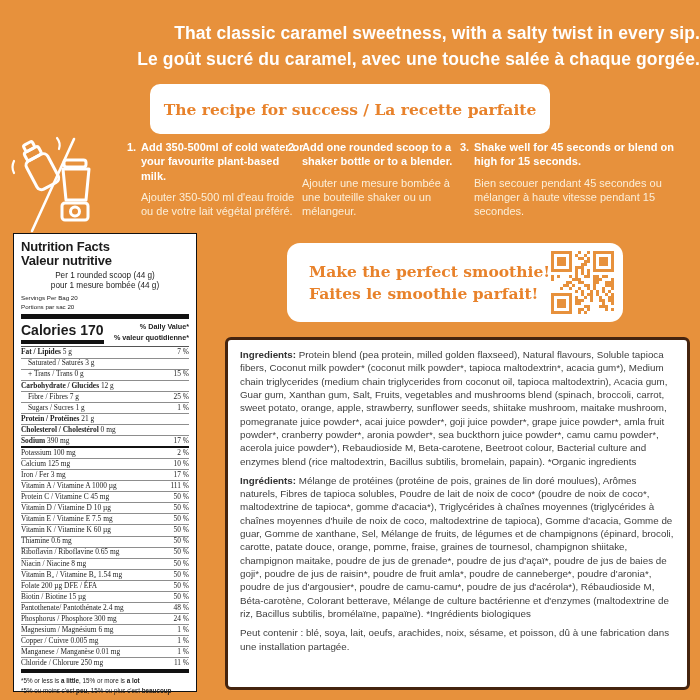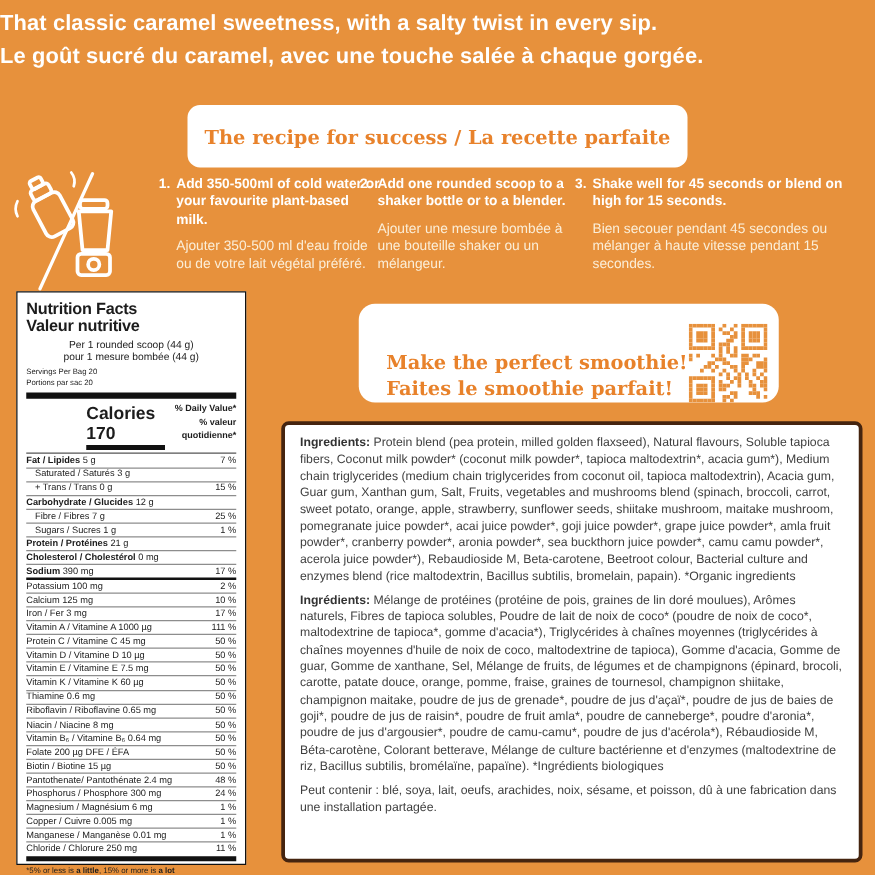--- a/index.html
+++ b/index.html
@@ -7,21 +7,21 @@
     --accent:#E8822B;
     --panel-border:#45240F;
     --fr-text:#FBEED8;
   }
   html,body{margin:0;padding:0;background:#fff;}
   .page{
     position:relative;width:700px;height:700px;background:var(--bg);
     font-family:"Liberation Sans","DejaVu Sans",sans-serif;overflow:hidden;
   }
   
-  .banner{position:absolute;top:8px;left:0;width:100%;text-align:left;color:#fff;}
+  .banner{position:absolute;top:23px;left:0;width:100%;text-align:right;color:#fff;}
   .banner .l1,.banner .l2{font-size:17.5px;font-weight:700;letter-spacing:.1px;}
   .banner .l2{margin-top:5px;}
   
   .pill{
     position:absolute;left:150px;top:84px;width:400px;height:50px;background:#fff;
     border-radius:10px;display:flex;align-items:center;justify-content:center;
   }
   .pill .t{
     font-family:"DejaVu Serif",serif;font-weight:700;font-size:15.5px;
     color:var(--accent);white-space:nowrap;
@@ -39,38 +39,38 @@
   
   .nutrition{
     position:absolute;left:13px;top:233px;width:184px;height:459px;background:#fff;
     border:1.5px solid #111;box-sizing:border-box;padding:6px 7px 4px;color:#1c1c1c;
   }
   .nf-title{font-size:13px;font-weight:700;line-height:1.07;letter-spacing:-.2px;}
   .nf-serving{font-size:8.2px;margin-top:3px;line-height:1.3;text-align:center;}
   .nf-tiny{font-size:6.2px;margin-top:2px;line-height:1.4;}
   .nf-bar{height:5px;background:#111;margin-top:3px;}
   .nf-cal-row{display:flex;justify-content:space-between;align-items:flex-start;margin-top:3px;}
-  .nf-cal{font-size:14px;font-weight:700;border-bottom:4px solid #111;padding-bottom:2px;margin-left:48px;}
+  .nf-cal{font-size:14px;font-weight:700;border-bottom:4px solid #111;padding-bottom:2px;}
   .nf-dvh{text-align:right;font-size:7.2px;font-weight:700;line-height:1.4;}
   .nf-rows{margin-top:2px;}
   .nf-row{
     display:flex;justify-content:space-between;border-top:1px solid #8d8d8d;
-    padding:.9px 0;font-size:7.4px;line-height:1.12;
+    padding:.9px 0;font-size:7.4px;line-height:1.12;font-family:Liberation Serif, serif;
   }
   .nf-row:first-child{border-top:1px solid #555;}
   .nf-row.thick{border-top:2.5px solid #111;}
   .nf-row.indent{padding-left:7px;}
   .nf-row.bold .nm-name{font-weight:700;}
   .nf-row .dv{padding-left:4px;flex:none;}
   .nf-foot{border-top:4px solid #111;margin-top:1px;padding-top:3px;font-size:6.3px;line-height:1.5;}
   .nf-foot b{font-weight:700;}
   
   .smoothie{
     position:absolute;left:287px;top:243px;width:336px;height:79px;background:#fff;
-    border-radius:13px;display:flex;align-items:flex-end;box-sizing:border-box;
+    border-radius:13px;display:flex;align-items:center;box-sizing:border-box;
     padding:0 9px 0 22px;
   }
   .smoothie .txt{
     flex:1;font-family:"DejaVu Serif",serif;font-weight:700;color:var(--accent);
     font-size:15.5px;line-height:1.4;
   }
   .smoothie .qr{width:63px;height:63px;flex:none;}
   
   .ingredients{
     position:absolute;left:225px;top:337px;width:465px;height:353px;background:#fff;
@@ -251,21 +251,21 @@
     <span class="nm"><span class="nm-name">Riboflavin / Riboflavine</span> <span class="nm-amt">0.65 mg</span></span>
     <span class="dv">50 %</span>
   </div>
 
   <div class="nf-row">
     <span class="nm"><span class="nm-name">Niacin / Niacine</span> <span class="nm-amt">8 mg</span></span>
     <span class="dv">50 %</span>
   </div>
 
   <div class="nf-row">
-    <span class="nm"><span class="nm-name">Vitamin B₆ / Vitamine B₆</span> <span class="nm-amt">0.64 mg</span></span>
+    <span class="nm"><span class="nm-name">Vitamin B₆ / Vitamine B₆</span> <span class="nm-amt">1.54 mg</span></span>
     <span class="dv">50 %</span>
   </div>
 
   <div class="nf-row">
     <span class="nm"><span class="nm-name">Folate</span> <span class="nm-amt">200 µg DFE / ÉFA</span></span>
     <span class="dv">50 %</span>
   </div>
 
   <div class="nf-row">
     <span class="nm"><span class="nm-name">Biotin / Biotine</span> <span class="nm-amt">15 µg</span></span>

